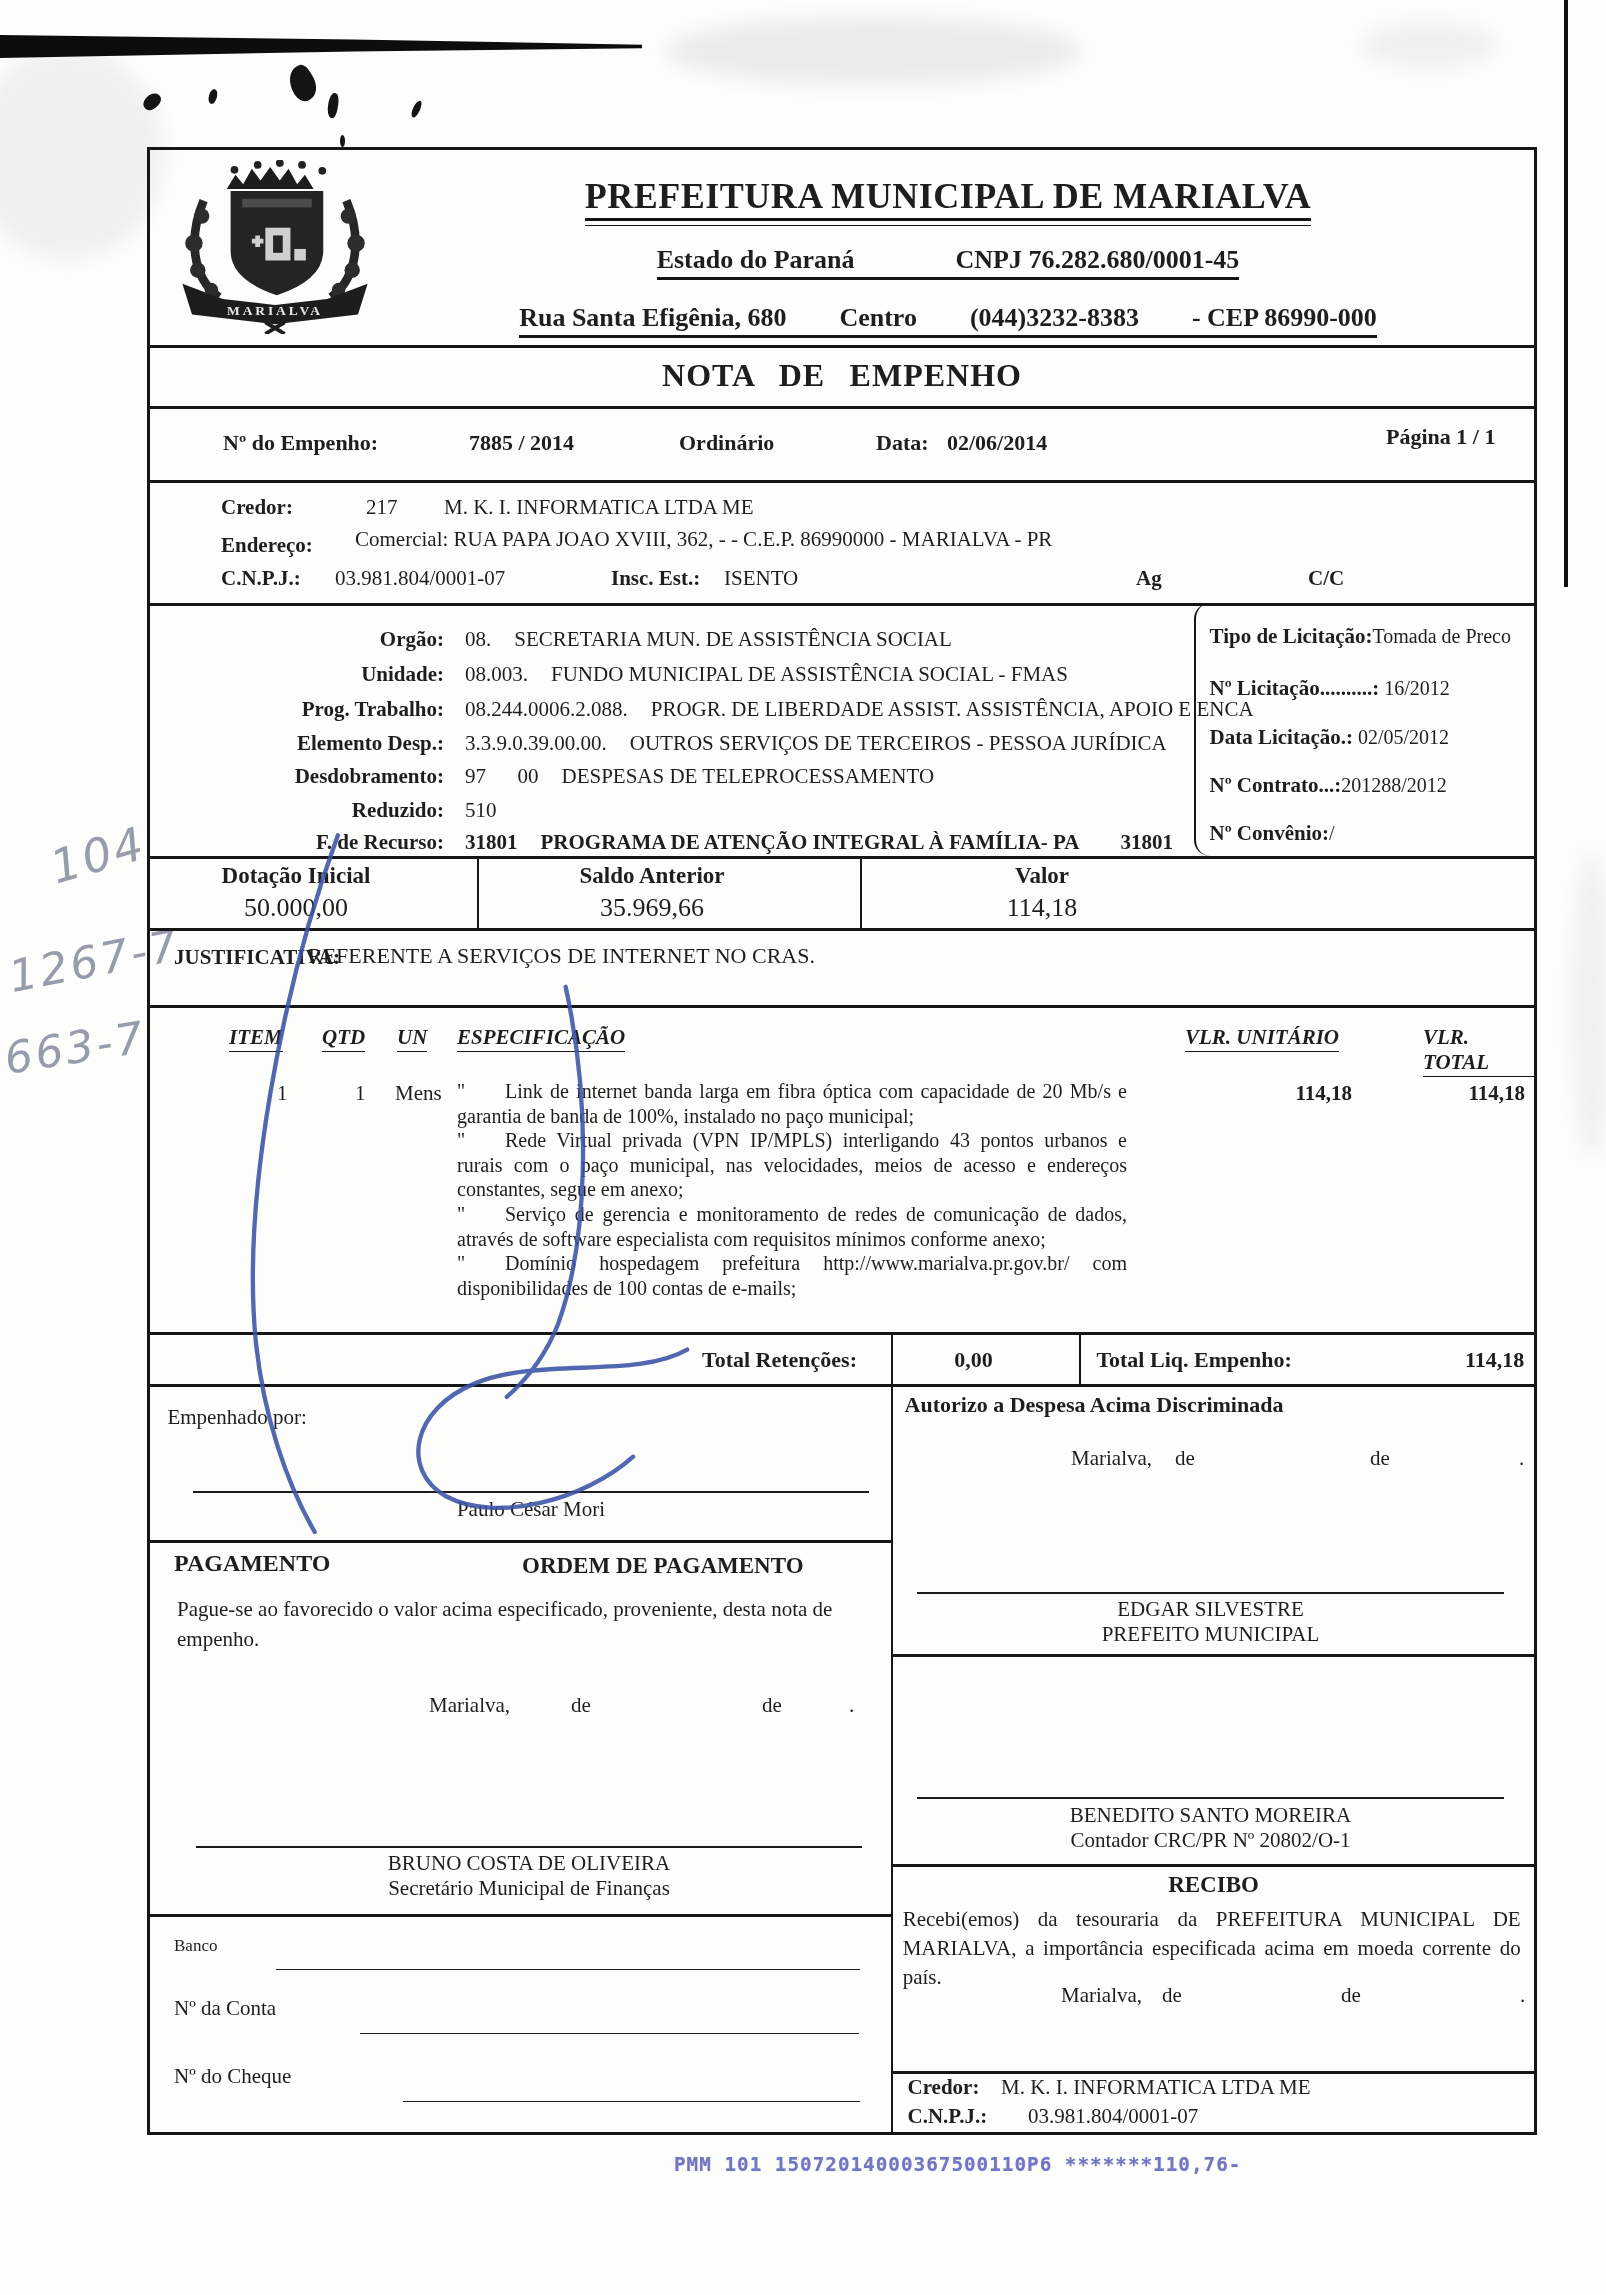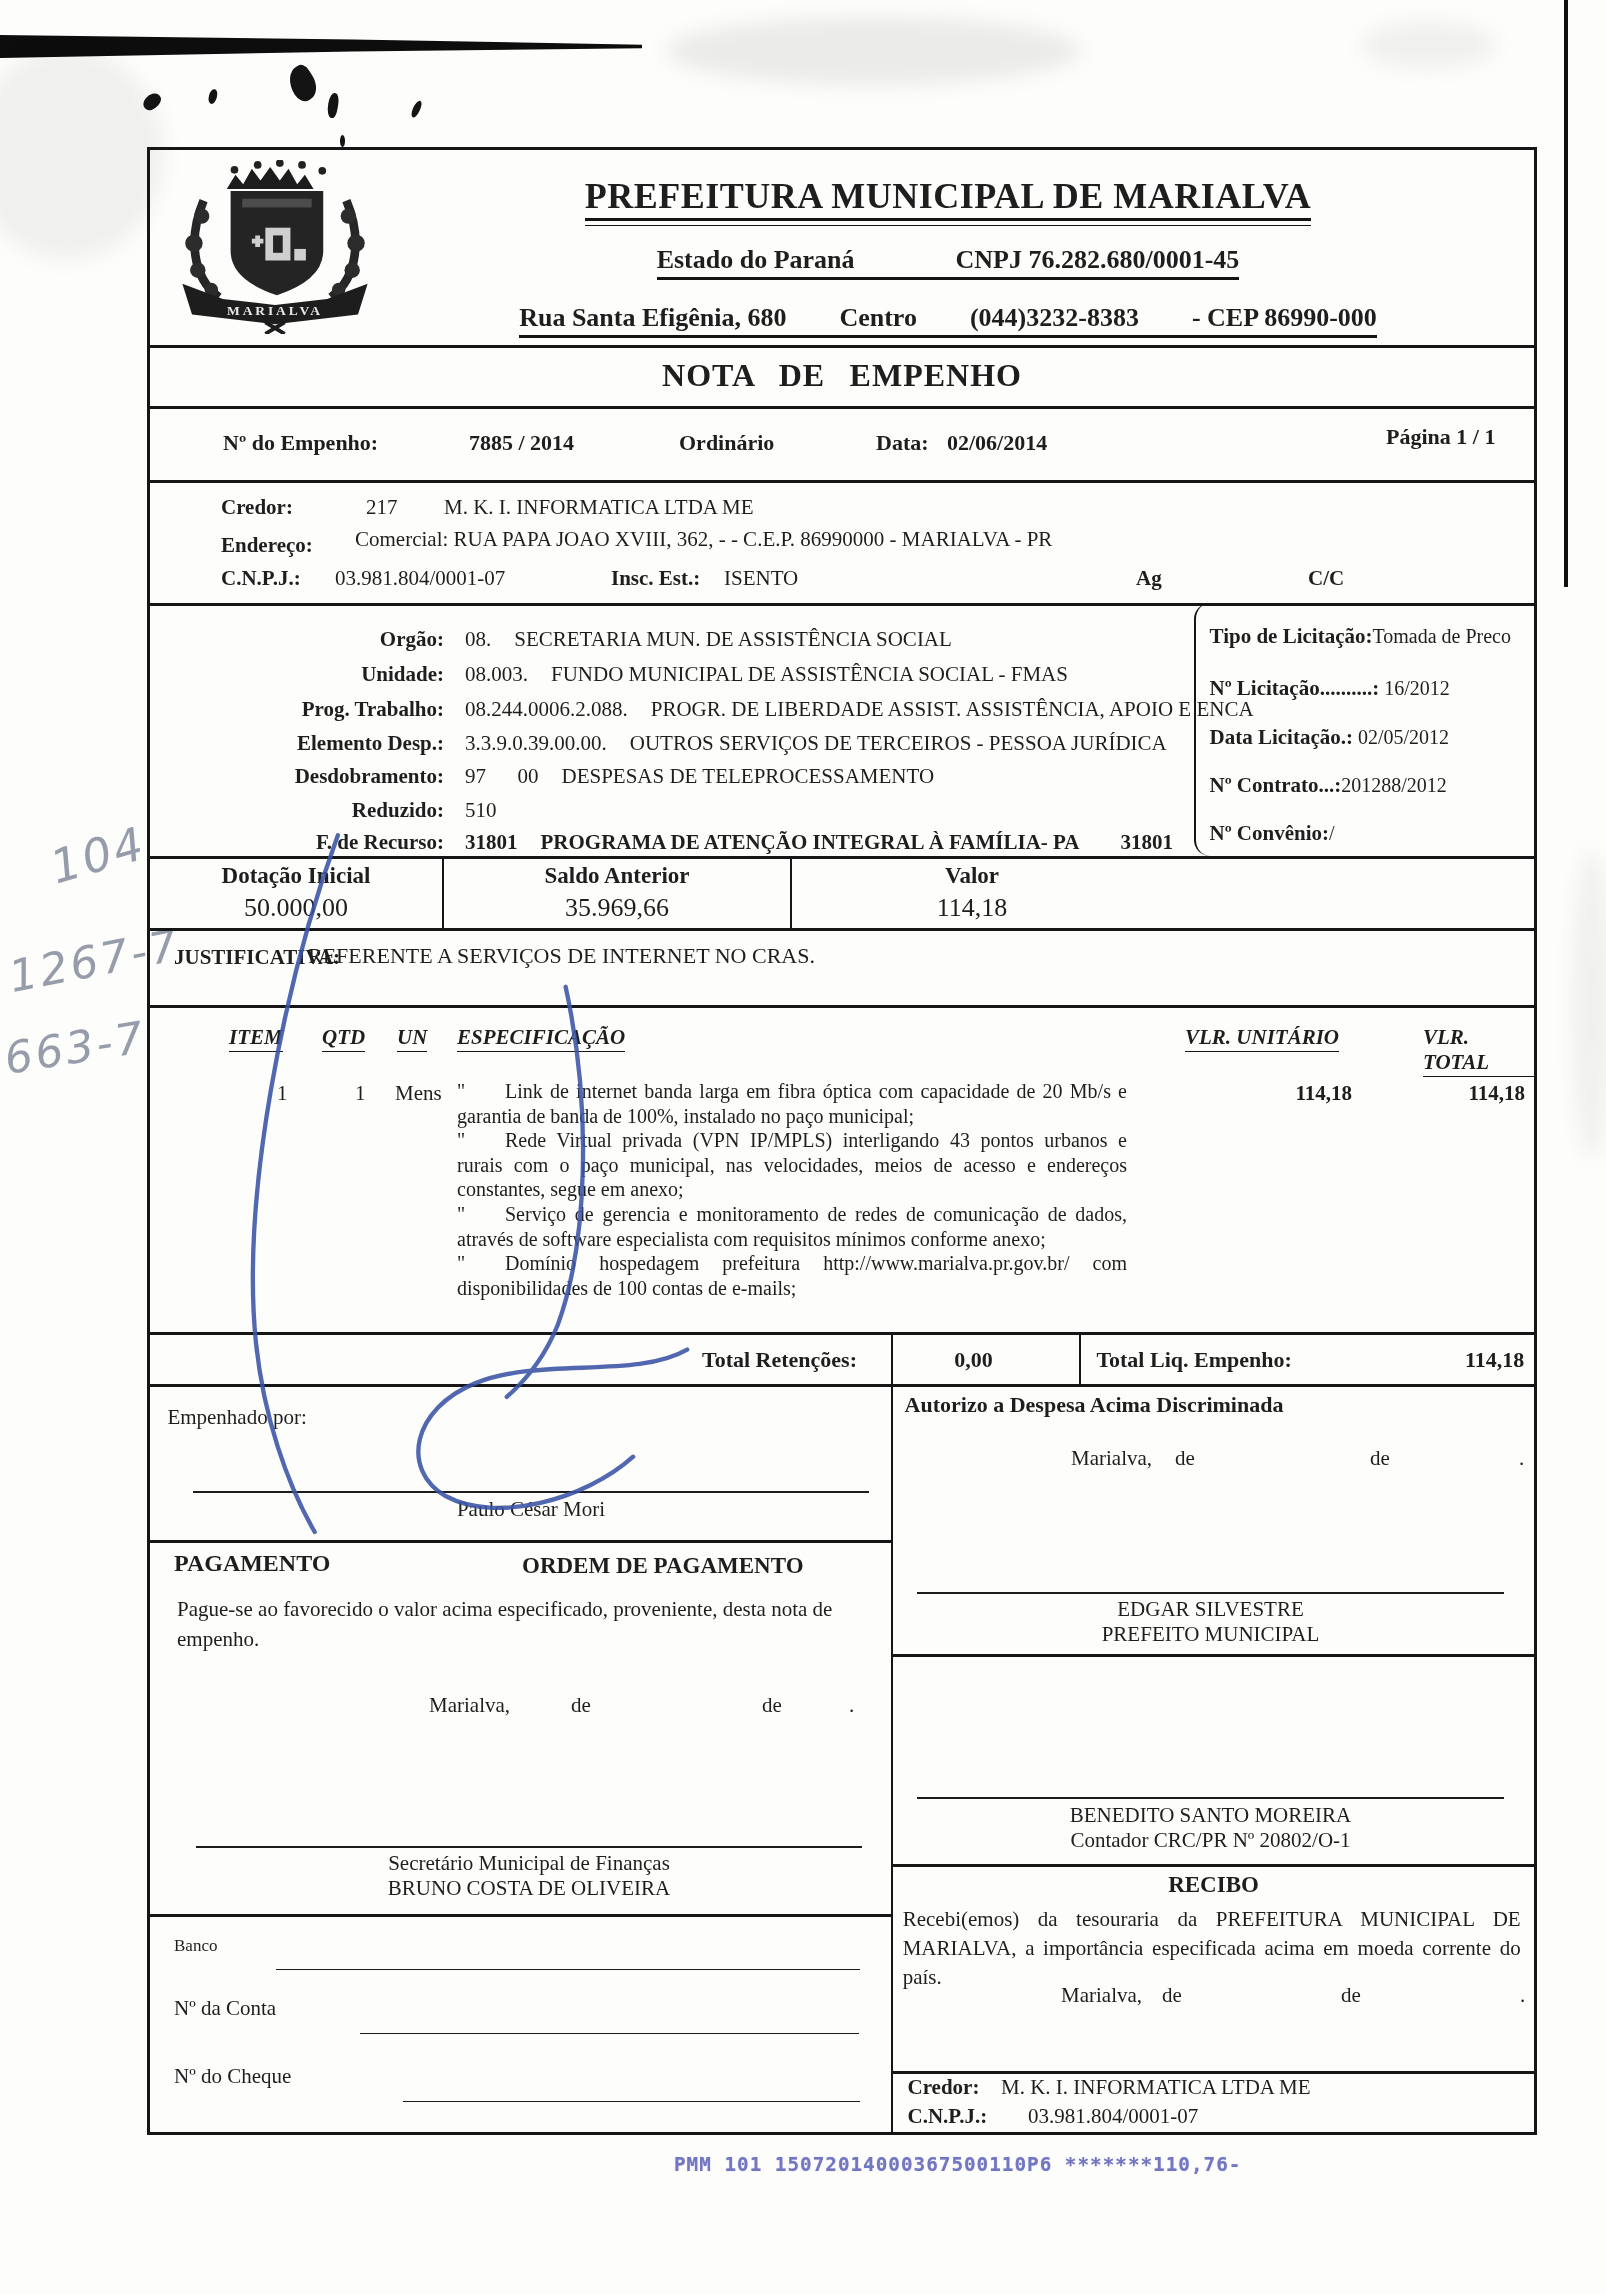--- a/index.html
+++ b/index.html
@@ -32,21 +32,21 @@
   .orow{position:absolute;left:0;width:1041px;display:flex;font-size:21px;line-height:29px;}
   .olabel{width:294px;text-align:right;font-weight:bold;flex:0 0 auto;}
   .ocode{margin-left:21px;white-space:pre;flex:0 0 auto;}
   .odesc{margin-left:23px;white-space:nowrap;}
   .oextra{margin-left:41px;font-weight:bold;}
   .boldrow .ocode,.boldrow .odesc{font-weight:bold;}
   .licbox{position:absolute;right:0;top:-2.9px;bottom:0;width:340px;border-left:2.9px solid #161616;box-sizing:border-box;border-radius:16px;}
   .licrow{position:absolute;left:13.5px;right:3.9px;font-size:20px;white-space:nowrap;}
   .licrow .b{font-size:21px;}
   
-  .dotrow{position:absolute;left:0;right:0;top:706px;height:74px;display:flex;}
+  .dotrow{position:absolute;left:0;right:0;top:706px;height:74px;display:flex;gap:35px;}
   .dotcell{display:flex;flex-direction:column;align-items:center;justify-content:center;gap:3.9px;box-sizing:border-box;}
   .dotcell+.dotcell{border-left:2.9px solid #161616;}
   .dothead{font-size:23px;font-weight:bold;}
   .dotval{font-size:26px;}
   
   .ihead{position:absolute;font-size:21px;font-weight:bold;font-style:italic;}
   .ihead span{display:inline-block;border-bottom:1.9px solid #161616;padding-bottom:1px;}
   .dline{text-align:justify;font-size:20px;line-height:24.6px;}
   .dline .q{display:inline-block;width:48px;}
   
@@ -299,22 +299,22 @@
         <span class="abs b" style="left:372px;top:169px;font-size:23px;">ORDEM DE PAGAMENTO</span>
         <div class="abs" style="left:27px;top:210px;width:687px;font-size:21px;line-height:30px;">Pague-se ao favorecido o valor acima especificado, proveniente, desta nota de empenho.</div>
         <div class="dateline" style="top:297px;">
           <span style="left:279px;">Marialva,</span>
           <span style="left:421px;">de</span>
           <span style="left:612px;">de</span>
           <span style="left:699px;">.</span>
         </div>
         <div class="sigline" style="left:46px;width:666px;top:430px;height:32px;"></div>
         <div class="nameblk" style="left:46px;width:666px;top:467px;">
+          <div>BRUNO COSTA DE OLIVEIRA</div>
           <div>Secretário Municipal de Finanças</div>
-          <div>BRUNO COSTA DE OLIVEIRA</div>
         </div>
         <div class="hline" style="top:530px;"></div>
 
         <span class="abs" style="left:24px;top:552px;font-size:17px;">Banco</span>
         <div class="ulineslot" style="left:126px;width:584px;top:552px;height:33px;"></div>
         <span class="abs" style="left:24px;top:612px;font-size:21px;">Nº da Conta</span>
         <div class="ulineslot" style="left:210px;width:499px;top:616px;height:33px;"></div>
         <span class="abs" style="left:24px;top:680px;font-size:21px;">Nº do Cheque</span>
         <div class="ulineslot" style="left:253px;width:457px;top:684px;height:33px;"></div>
       </div>

